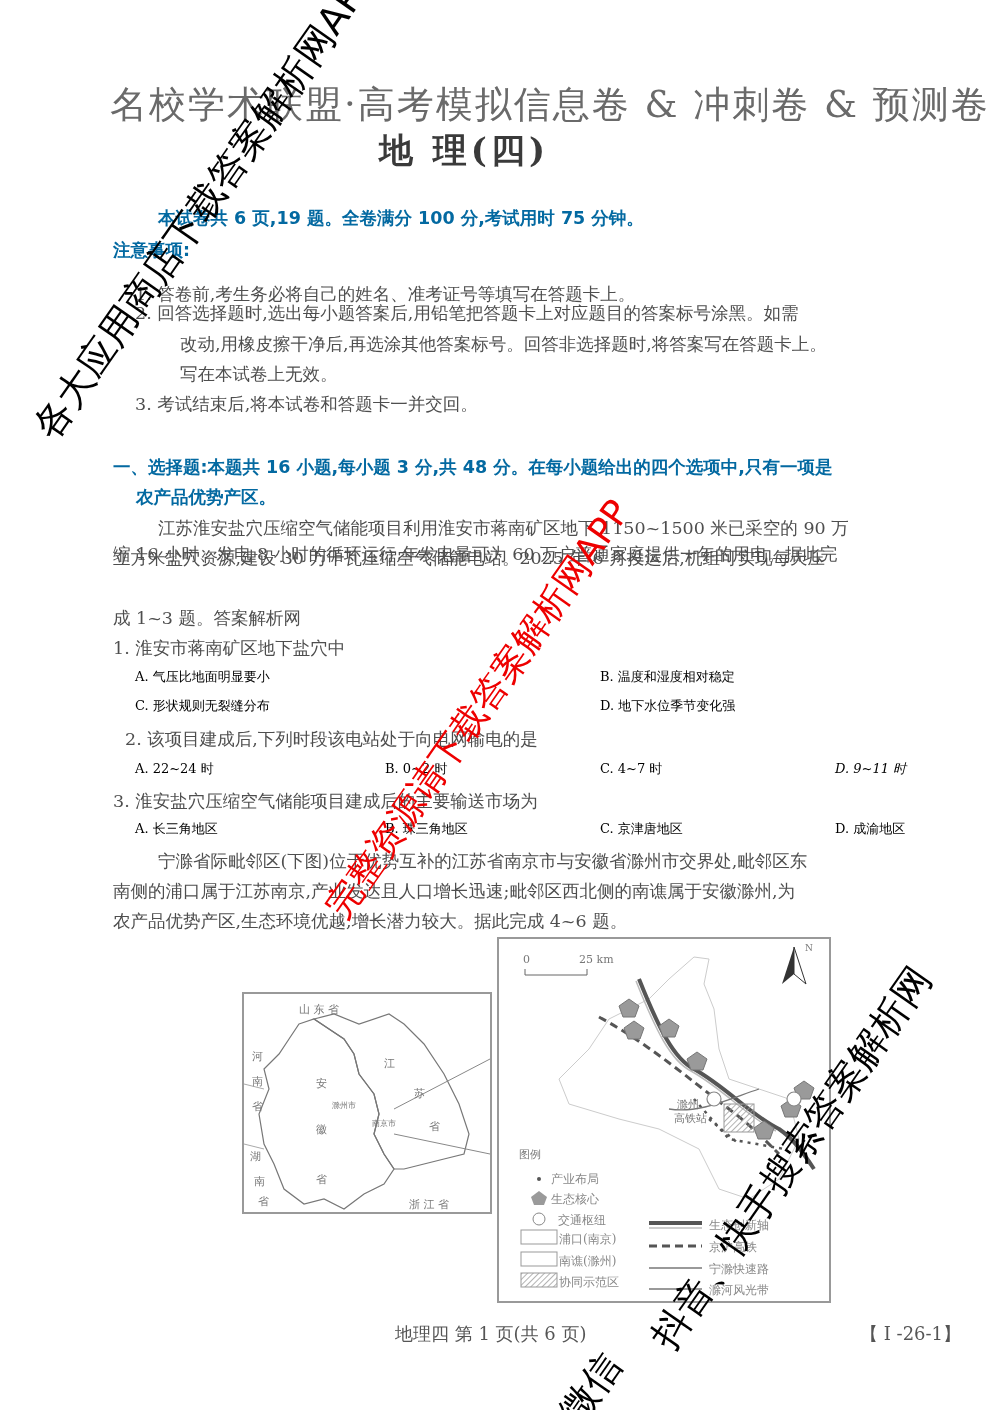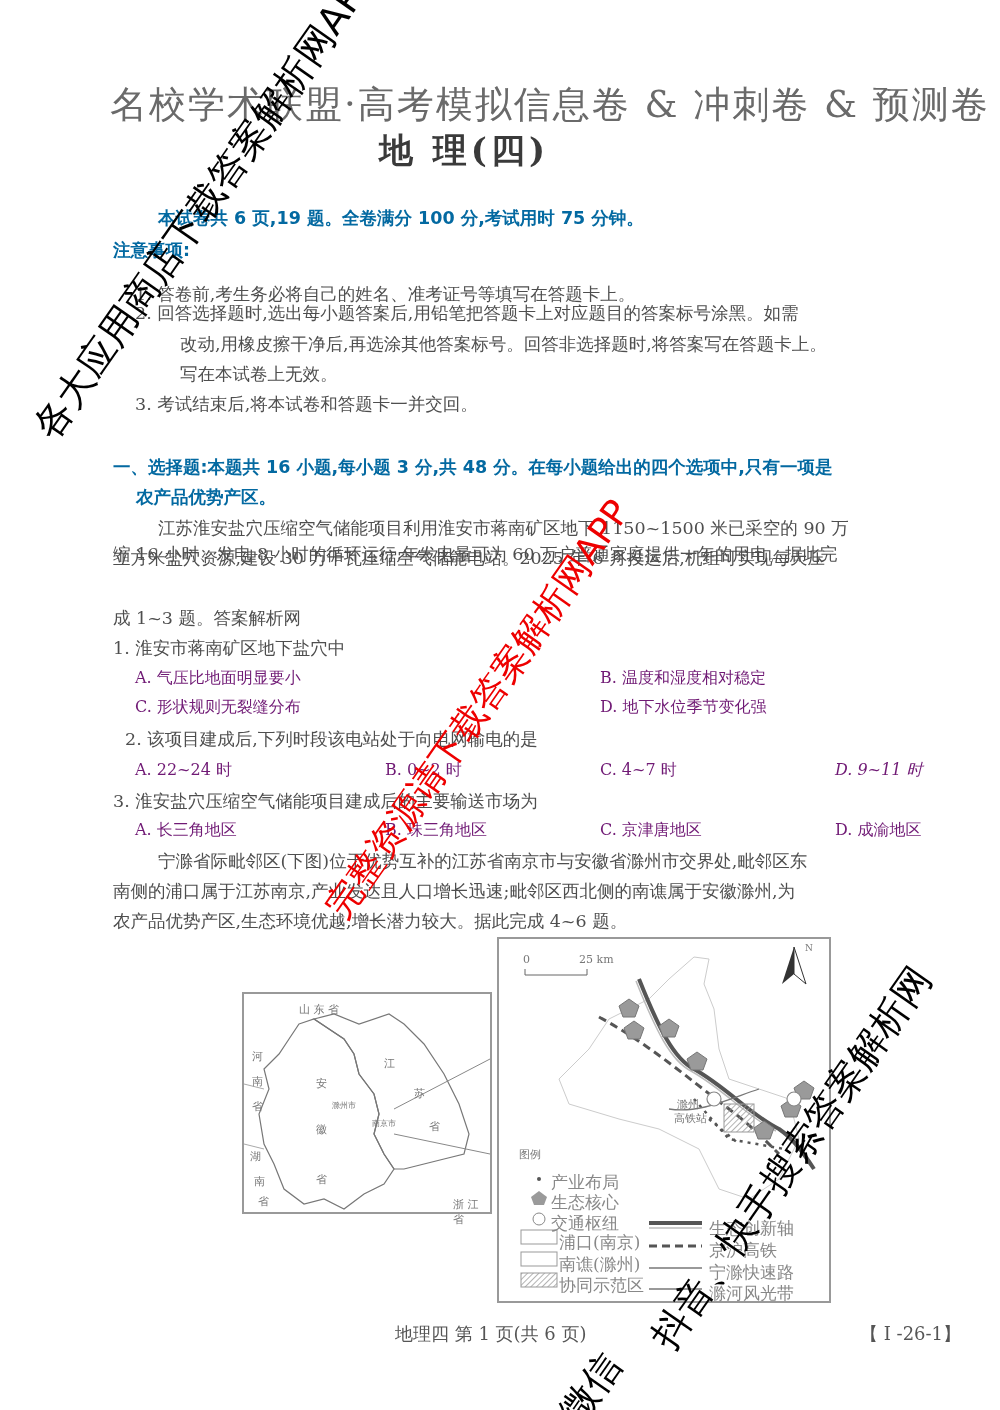--- a/index.html
+++ b/index.html
@@ -3,24 +3,24 @@
 <meta charset="utf-8">
 <style>
   html, body { margin:0; padding:0; background:#ffffff; }
   body { width:1000px; height:1410px; position:relative; overflow:hidden;
          font-family:"DejaVu Serif", "Liberation Serif", serif; color:#555; }
   .abs { position:absolute; }
   .header-title { left:110px; top:80px; width:870px; font-size:37px; color:#6a6a6a; letter-spacing:2px; white-space:nowrap; }
   .subject-title { left:0; top:128px; width:928px; text-align:center; font-size:34px; color:#3a3a3a; font-weight:bold; letter-spacing:4px; }
   .p { font-size:17.5px; line-height:30px; white-space:nowrap; color:#4e4e4e; }
   .bold { font-weight:bold; font-family:"DejaVu Sans", "Liberation Sans", sans-serif; color:#0369a1; }
-  .opt { font-size:16px; color:#701a75; white-space:nowrap; }
+  .opt { font-size:13px; color:#000000; white-space:nowrap; }
   .map-box { border:2px solid #999; background:#fff; }
   .map-label { font-size:11px; color:#777; }
-  .legend-text { font-size:17px; color:#888; white-space:nowrap; }
+  .legend-text { font-size:12px; color:#888; white-space:nowrap; }
   .wm-black { color:#000; font-family:"DejaVu Sans", "Liberation Sans", sans-serif; font-size:38px; white-space:nowrap; transform-origin:left top; }
   .wm-red { color:#e00; font-family:"DejaVu Sans", "Liberation Sans", sans-serif; font-size:36px; white-space:nowrap; transform-origin:left top; }
   .footer { font-size:18px; color:#555; }
 </style>
 </head>
 <body>
 
 <div class="abs header-title">名校学术联盟·高考模拟信息卷 &amp; 冲刺卷 &amp; 预测卷</div>
 <div class="abs subject-title">地  理(四)</div>
 
@@ -78,21 +78,21 @@
   <span class="abs map-label" style="left:170px; top:92px;">苏</span>
   <span class="abs map-label" style="left:185px; top:125px;">省</span>
   <span class="abs map-label" style="left:72px; top:82px;">安</span>
   <span class="abs map-label" style="left:72px; top:128px;">徽</span>
   <span class="abs map-label" style="left:72px; top:178px;">省</span>
   <span class="abs map-label" style="left:6px; top:155px;">湖</span>
   <span class="abs map-label" style="left:10px; top:180px;">南</span>
   <span class="abs map-label" style="left:14px; top:200px;">省</span>
   <span class="abs map-label" style="left:88px; top:106px; font-size:8px;">滁州市</span>
   <span class="abs map-label" style="left:128px; top:124px; font-size:8px;">南京市</span>
-  <span class="abs map-label" style="left:165px; top:203px;margin-left:44px;">浙 江 省</span>
+  <span class="abs map-label" style="left:165px; top:203px;">浙 江 省</span>
 </div>
 
 <div class="abs map-box" style="left:497px; top:937px; width:330px; height:362px;">
   <svg width="330" height="362" viewBox="0 0 330 362">
 
     <path d="M26,30 L26,36 L88,36 L88,30" fill="none" stroke="#666" stroke-width="1"></path>
 
     <polygon points="295,8 283,45 295,35" fill="#333"></polygon>
     <polygon points="295,8 307,45 295,35" fill="#fff" stroke="#333" stroke-width="1"></polygon>
 
@@ -142,21 +142,21 @@
     <line x1="150" y1="350" x2="203" y2="350" stroke="#777" stroke-width="1.3"></line>
   </svg>
   <span class="abs map-label" style="left:24px; top:14px;">0</span>
   <span class="abs map-label" style="left:80px; top:14px;">25 km</span>
   <span class="abs map-label" style="left:306px; top:4px; font-size:9px;">N</span>
   <span class="abs map-label" style="left:178px; top:158px;">滁州</span>
   <span class="abs map-label" style="left:175px; top:172px;">高铁站</span>
   <span class="abs map-label" style="left:20px; top:208px;">图例</span>
   <span class="abs legend-text" style="left:52px; top:232px;">产业布局</span>
   <span class="abs legend-text" style="left:52px; top:252px;">生态核心</span>
-  <span class="abs legend-text" style="left:52px; top:273px;">交通枢纽</span>
+  <span class="abs legend-text" style="left:59px; top:273px;">交通枢纽</span>
   <span class="abs legend-text" style="left:60px; top:292px;">浦口(南京)</span>
   <span class="abs legend-text" style="left:60px; top:314px;">南谯(滁州)</span>
   <span class="abs legend-text" style="left:60px; top:335px;">协同示范区</span>
   <span class="abs legend-text" style="left:210px; top:278px;">生态创新轴</span>
   <span class="abs legend-text" style="left:210px; top:300px;">京沪高铁</span>
   <span class="abs legend-text" style="left:210px; top:322px;">宁滁快速路</span>
   <span class="abs legend-text" style="left:210px; top:343px;">滁河风光带</span>
 </div>
 
 <div class="abs footer" style="left:395px; top:1322px;">地理四   第 1 页(共 6 页)</div>

